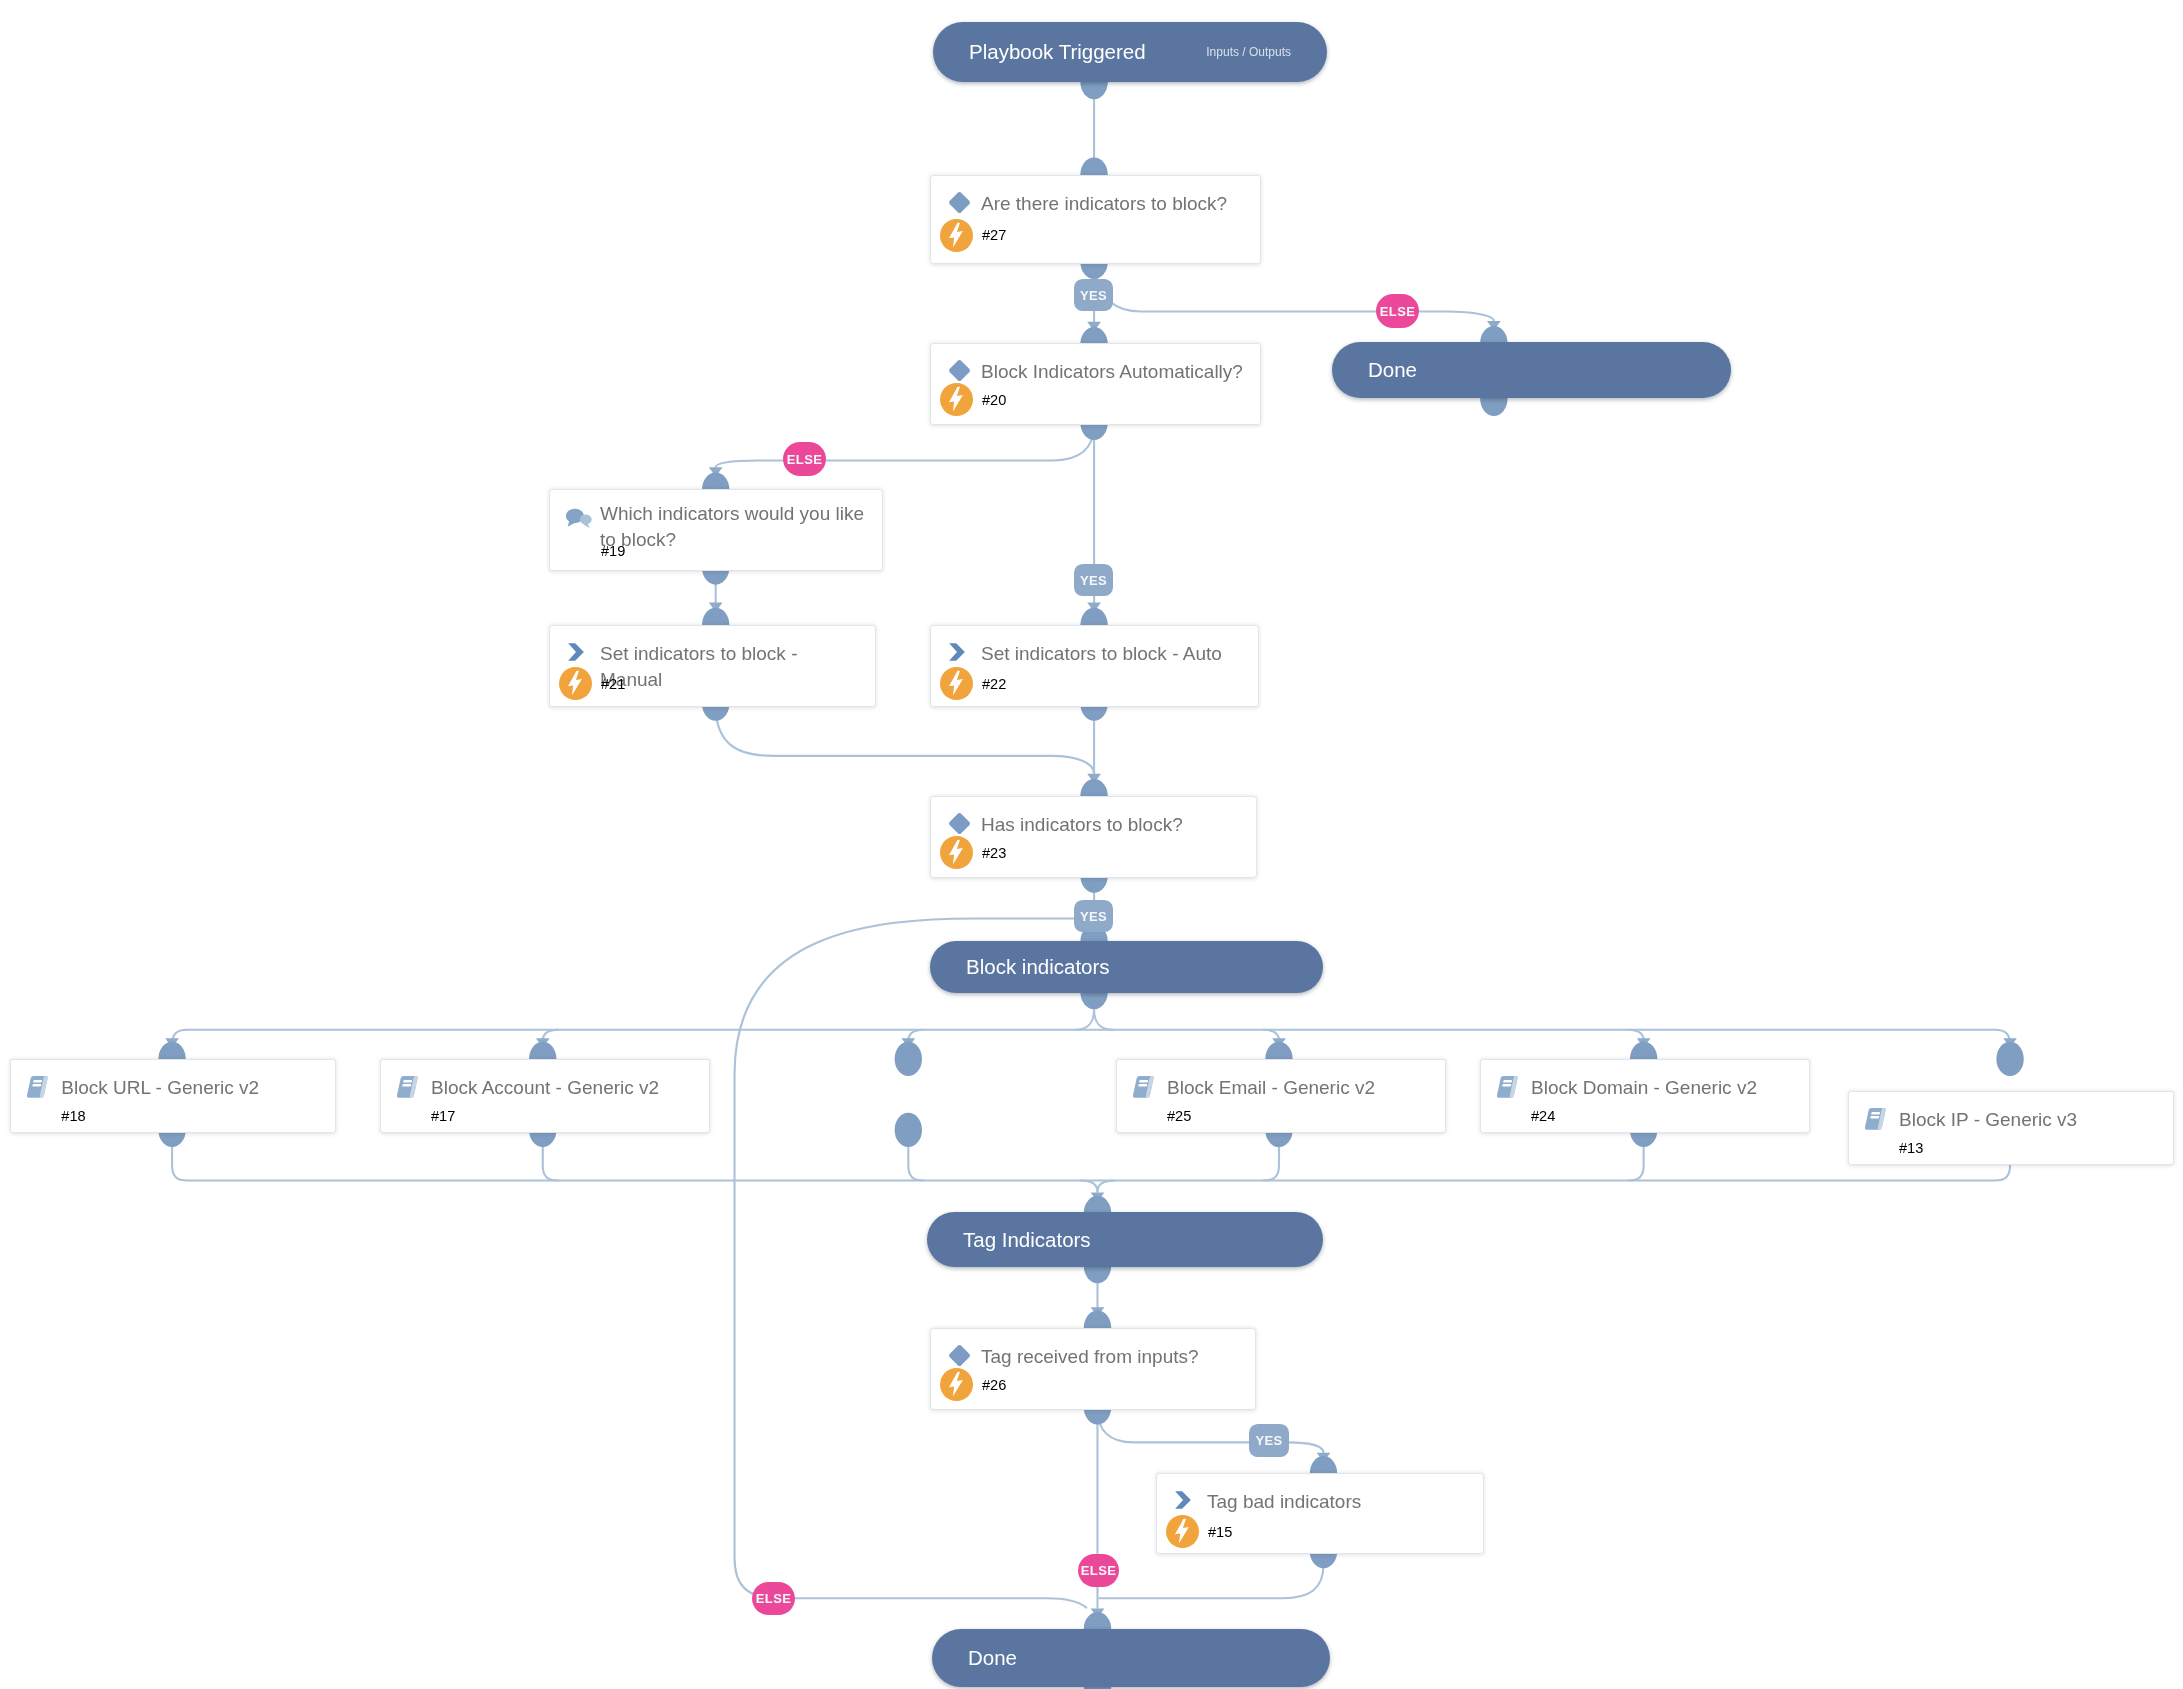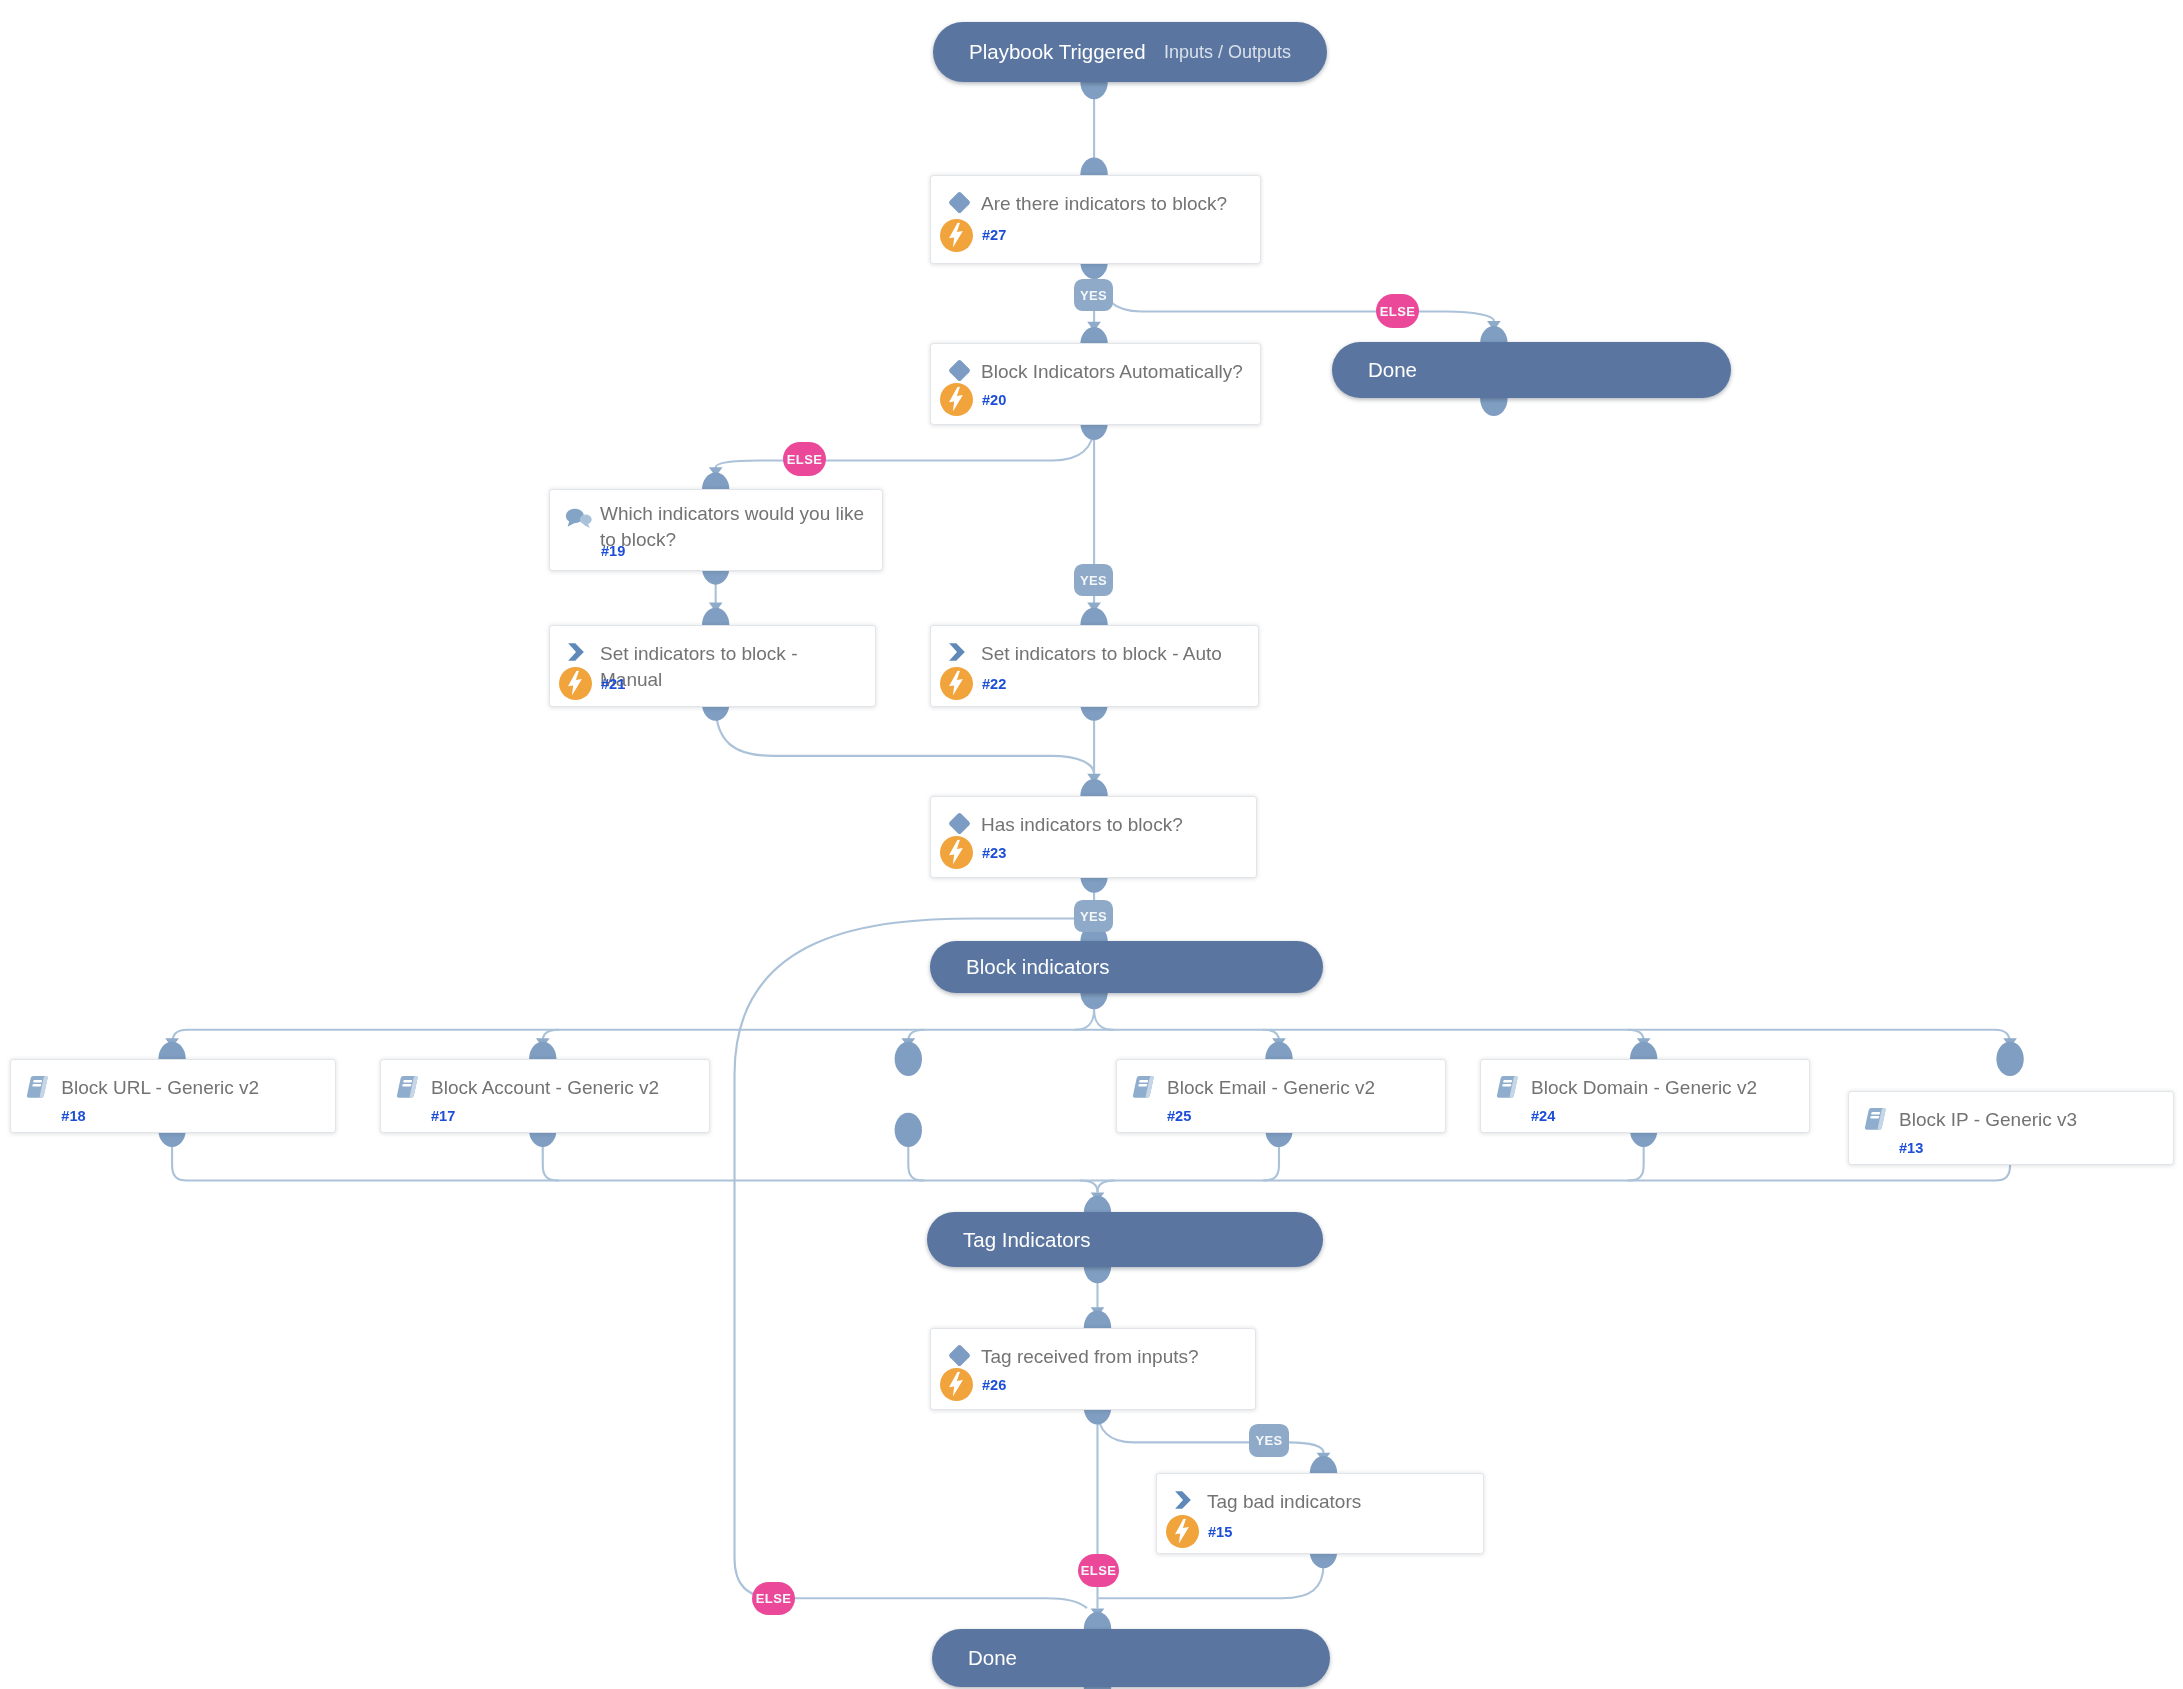--- a/index.html
+++ b/index.html
@@ -8,34 +8,34 @@
   .canvas{position:absolute;inset:0;width:2183px;height:1690px;margin-top:17px;}
   svg.edges{position:absolute;left:0;top:0;z-index:0;}
   svg.edges path.wire{fill:none;stroke:#abc2d9;stroke-width:2.5;stroke-linecap:round;}
   svg.edges .dot{fill:#7f9ec2;}
   svg.edges .arrow{fill:#8fabca;}
 
   .node{position:absolute;background:#ffffff;border:0.9px solid #e1e5ea;border-radius:3.4px;
         box-shadow:0 0.9px 4.3px rgba(25,35,50,.14);z-index:2;cursor:pointer;}
   .node .title{position:absolute;left:50px;top:14.6px;right:10.3px;font-size:19px;
         color:#737373;line-height:26px;}
-  .node .nid{position:absolute;left:51px;font-size:14.6px;color:#1d4ed8;font-weight:bold;}
+  .node .nid{position:absolute;left:51px;font-size:14.6px;color:#000000;}
   .node .type-ic{position:absolute;left:13.7px;top:12px;width:29px;height:29px;}
   .node .bolt-ic{position:absolute;left:8.6px;width:33px;height:33px;}
   .h95 .nid{top:51px}
   .h95 .bolt-ic{top:43px}
   .h93 .nid{top:50px}
   .h93 .bolt-ic{top:41px}
   .h84 .nid{top:48px}
   .wrap-title .title{width:265px;top:11px;}
 
   .pill{position:absolute;background:#5a76a0;color:#fff;border-radius:31px;
         display:flex;align-items:center;padding:0 36px;font-size:20.5px;
         box-shadow:0 1.7px 4.3px rgba(20,30,48,.32);z-index:2;cursor:pointer;}
-  .pill .pill-right{margin-left:auto;font-size:18px;color:rgba(255,255,255,.78);cursor:pointer;}
+  .pill .pill-right{margin-left:auto;font-size:12px;color:rgba(255,255,255,.78);cursor:pointer;}
 
   .badge{position:absolute;display:flex;align-items:center;justify-content:center;
         color:#f4f7fa;font-size:13px;font-weight:700;letter-spacing:0.4px;z-index:3;}
   .badge.yes{background:#8fa9c8;border-radius:8.6px;}
   .badge.else{background:#ec4899;border-radius:17px;}
 </style>
 </head>
 <body>
 
 <div class="canvas">

